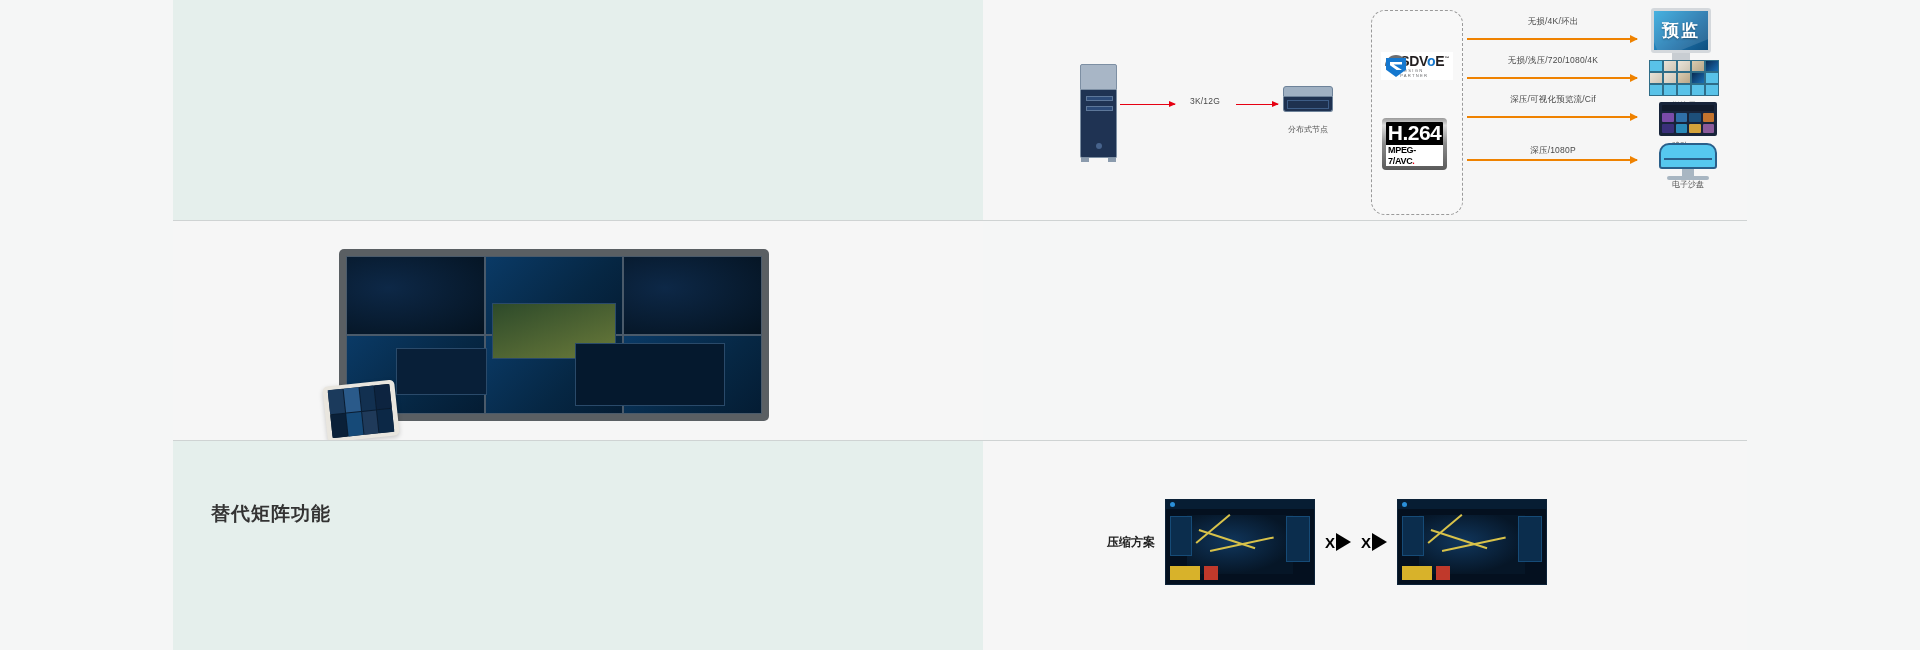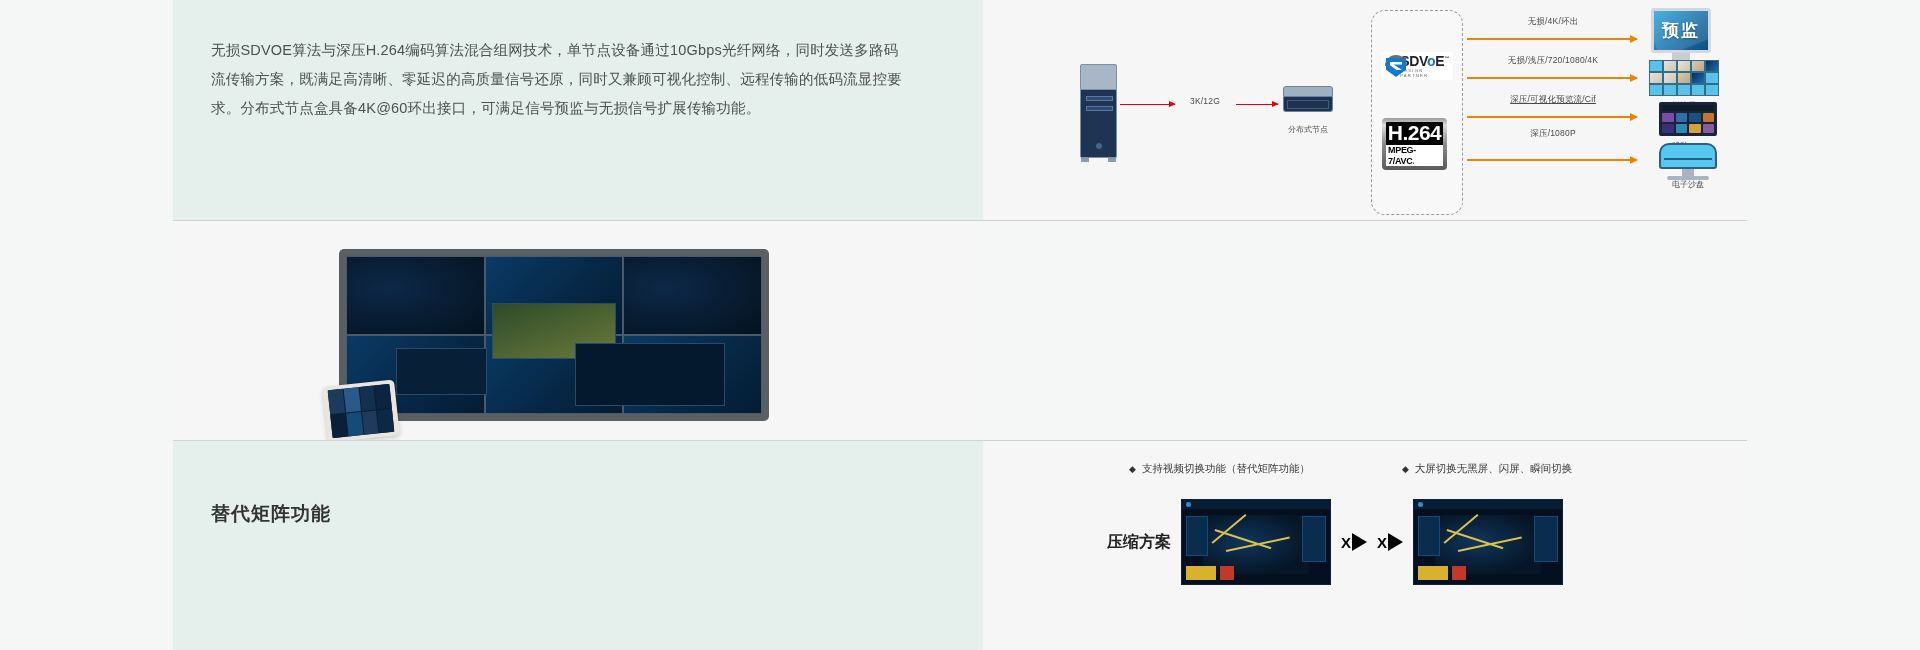--- a/index.html
+++ b/index.html
@@ -159,21 +159,21 @@
   .sand .top{width:100%;height:26px;background:#56c8ef;border:2px solid #2a5f8a;
      border-radius:10px 10px 3px 3px;position:relative;}
   .sand .top::after{content:'';position:absolute;left:6%;right:6%;top:58%;height:2px;background:#2a5f8a;}
   .sand .neck{width:12px;height:7px;background:#a8b6c2;margin:0 auto;}
   .sand .base{width:42px;height:4px;background:#a8b6c2;border-radius:2px;margin:0 auto;}
 
   
   .bullets{position:absolute;display:flex;gap:92px;font-size:10.5px;color:#3a3a3a;}
   .bullets span::before{content:'\25C6';margin-right:6px;font-size:9px;color:#333;}
   .flowrow{position:absolute;display:flex;align-items:center;gap:10px;}
-  .flow-label{font-size:16px;font-weight:bold;color:#222;white-space:nowrap;}
+  .flow-label{font-size:12px;font-weight:bold;color:#222;white-space:nowrap;}
   .shot{width:150px;height:86px;background:#04101f;border:1px solid #0c2238;position:relative;overflow:hidden;}
   .shot .bar{position:absolute;left:0;right:0;top:0;height:9px;background:#071d33;}
   .shot .dot{position:absolute;left:4px;top:2px;width:5px;height:5px;border-radius:50%;background:#2b8fd8;}
   .shot .m{position:absolute;left:14%;top:18%;width:72%;height:70%;
      background:radial-gradient(ellipse at 40% 45%,#10365c,#061627 70%);}
   .shot .rd{position:absolute;background:#d8c24a;height:1.5px;transform-origin:left;}
   .shot .pnl{position:absolute;background:#0b2d4d;border:1px solid #164b77;}
   .blackbox{width:150px;height:86px;background:#000;display:flex;align-items:center;
      justify-content:center;}
   .blackbox span{color:#fff;font-size:19px;font-weight:bold;letter-spacing:1px;}
@@ -197,21 +197,20 @@
   .tabletpic .scr i{display:block;}
 </style>
 </head>
 <body>
 
 <div class="page">
 
   <div class="section" style="top:0px;height:220px;">
     <div class="pane pane-tint" style="width:810px;height:220px;">
       <div class="txtblock" style="position:absolute;top:36px;left:0;width:770px;">
-        <div class="sec-body">无损SDVOE算法与深压H.264编码算法混合组网技术，单节点设备通过10Gbps光纤网络，同时发送多路码流传输方案，既满足高清晰、零延迟的高质量信号还原，同时又兼顾可视化控制、远程传输的低码流显控要求。分布式节点盒具备4K@60环出接口，可满足信号预监与无损信号扩展传输功能。</div>
       </div>
 
     </div>
 
     <div class="pane pane-plain" style="width:764px;height:220px;">
       <div class="diagram">
 
         <div class="tower" style="left:97px;top:64px;">
           <div class="t-top"></div>
           <div class="t-mid">
@@ -284,38 +283,38 @@
             <div class="img2"></div>
             <div></div>
           <div></div>
             <div></div>
             <div></div>
             <div></div>
             <div></div>
         </div>
         <div class="d-caption" style="left:701px;top:100px;">拼接屏</div>
 
-        <div class="d-label" style="left:570px;top:94px;text-decoration:underline;">深压/可视化预览流/Cif</div>
+        <div class="d-label" style="left:570px;top:94px;">深压/可视化预览流/Cif</div>
         <div class="arrow-line" style="left:484px;top:116px;width:170px;"></div>
         <div class="padimg" style="left:676px;top:102px;width:58px;height:34px;">
           <div class="topbar"></div>
           <div class="grid">
             <i style="background:#7a4ba8"></i>
               <i style="background:#2f6fa8"></i>
               <i style="background:#1d4f7a"></i>
               <i style="background:#c4742e"></i>
             <i style="background:#3a2f7a"></i>
               <i style="background:#2a8ab8"></i>
               <i style="background:#d4a23a"></i>
               <i style="background:#8a5a9a"></i>
           </div>
         </div>
         <div class="d-caption" style="left:705px;top:140px;">移动PAD</div>
 
-        <div class="d-label" style="left:570px;top:128px;">深压/1080P</div>
+        <div class="d-label" style="left:570px;top:145px;">深压/1080P</div>
         <div class="arrow-line" style="left:484px;top:159px;width:170px;"></div>
         <div class="sand" style="left:676px;top:143px;width:58px;">
           <div class="top"></div>
             <div class="neck"></div>
             <div class="base"></div>
         </div>
         <div class="d-caption" style="left:705px;top:179px;">电子沙盘</div>
       </div>
     </div>
   </div>
@@ -360,24 +359,20 @@
   <div class="section" style="top:441px;height:209px;">
     <div class="pane pane-tint" style="width:810px;height:209px;">
       <div class="txtblock" style="position:absolute;top:60px;left:0;width:770px;">
         <div class="sec-title">替代矩阵功能</div>
       </div>
 
     </div>
 
     <div class="pane pane-plain" style="width:764px;height:209px;">
 
-      <div class="bullets" style="left:146px;top:21px;">
-        <span>支持视频切换功能（替代矩阵功能）</span>
-        <span>大屏切换无黑屏、闪屏、瞬间切换</span>
-      </div>
 
       <div class="flowrow" style="left:124px;top:58px;">
         <div class="flow-label">压缩方案</div>
 
         <div class="shot">
           <div class="bar"></div>
             <div class="dot"></div>
           <div class="m"></div>
           <div class="rd" style="left:22%;top:35%;width:40%;transform:rotate(18deg)"></div>
           <div class="rd" style="left:30%;top:60%;width:44%;transform:rotate(-12deg)"></div>

